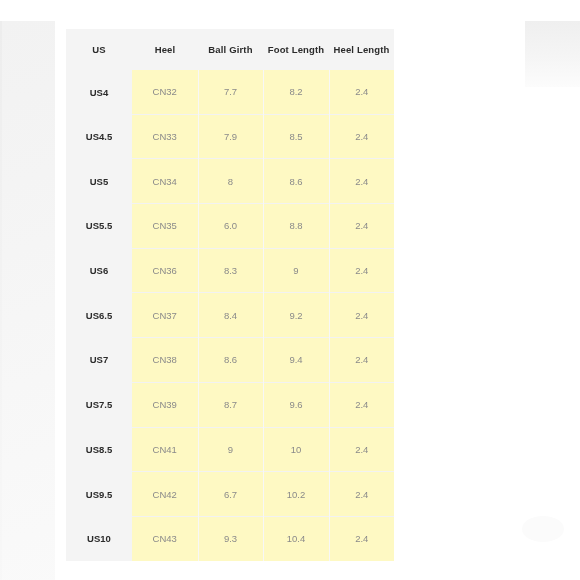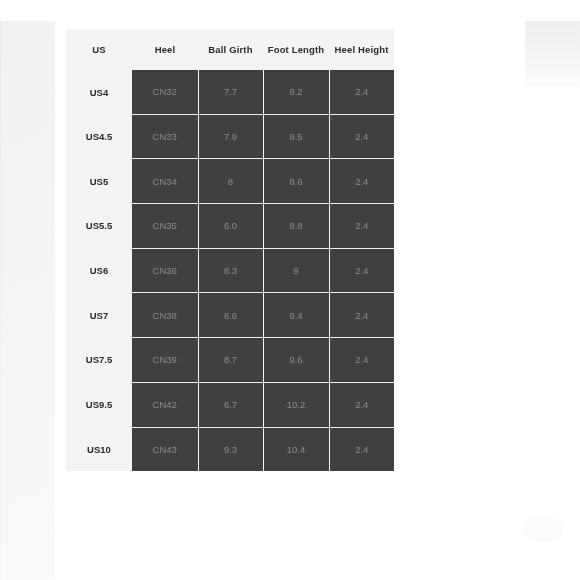--- a/index.html
+++ b/index.html
@@ -92,21 +92,21 @@
     letter-spacing: 0.15px;
     white-space: nowrap;
   }
   .size-table thead th.hdr-us {
     background: #f4f4f4;
   }
 
   
   .size-table tbody td {
     height: 43.7px;
-    background: #404040;
+    background: #fef9c3;
     color: #8a8a8a;
     font-size: 9.5px;
     font-weight: 400;
     border-top: 1px solid #f2f2f2;
     border-left: 1px solid #f7f7f7;
     white-space: nowrap;
   }
   .size-table tbody tr:first-child td {
     border-top: none;
   }
@@ -142,21 +142,21 @@
       <col class="col-ball">
       <col class="col-foot">
       <col class="col-heel">
     </colgroup>
     <thead>
       <tr>
         <th class="hdr-us">US</th>
         <th>Heel</th>
         <th>Ball Girth</th>
         <th>Foot Length</th>
-        <th>Heel Height</th>
+        <th>Heel Length</th>
       </tr>
     </thead>
     <tbody>
       <tr>
         <td class="cell-us">US4</td>
         <td class="cell-size">CN32</td>
         <td>7.7</td>
         <td>8.2</td>
         <td>2.4</td>
       </tr>
@@ -182,34 +182,48 @@
         <td>2.4</td>
       </tr>
       <tr>
         <td class="cell-us">US6</td>
         <td class="cell-size">CN36</td>
         <td>8.3</td>
         <td>9</td>
         <td>2.4</td>
       </tr>
       <tr>
+        <td class="cell-us">US6.5</td>
+        <td class="cell-size">CN37</td>
+        <td>8.4</td>
+        <td>9.2</td>
+        <td>2.4</td>
+      </tr>
+      <tr>
         <td class="cell-us">US7</td>
         <td class="cell-size">CN38</td>
         <td>8.6</td>
         <td>9.4</td>
         <td>2.4</td>
       </tr>
       <tr>
         <td class="cell-us">US7.5</td>
         <td class="cell-size">CN39</td>
         <td>8.7</td>
         <td>9.6</td>
         <td>2.4</td>
       </tr>
       <tr>
+        <td class="cell-us">US8.5</td>
+        <td class="cell-size">CN41</td>
+        <td>9</td>
+        <td>10</td>
+        <td>2.4</td>
+      </tr>
+      <tr>
         <td class="cell-us">US9.5</td>
         <td class="cell-size">CN42</td>
         <td>6.7</td>
         <td>10.2</td>
         <td>2.4</td>
       </tr>
       <tr>
         <td class="cell-us">US10</td>
         <td class="cell-size">CN43</td>
         <td>9.3</td>

